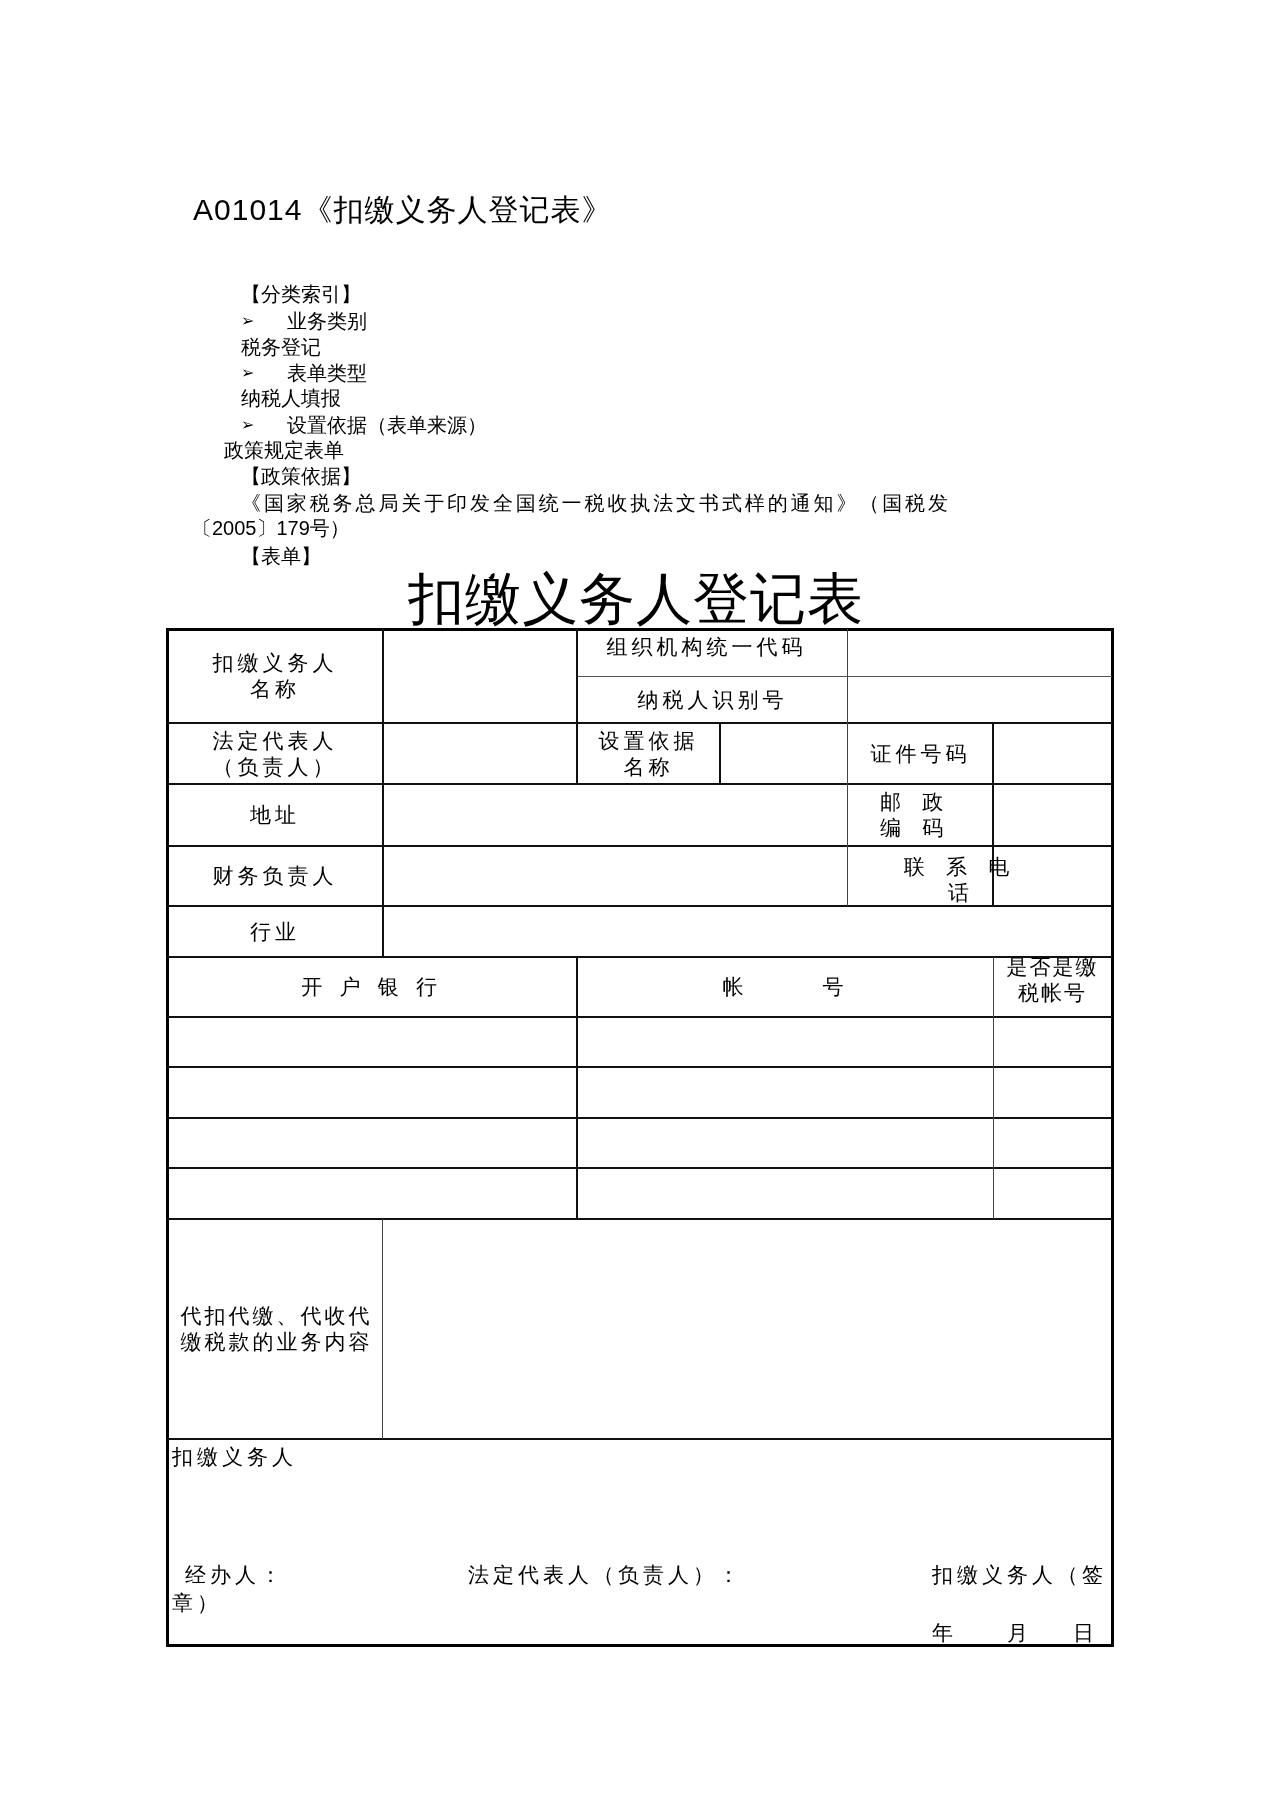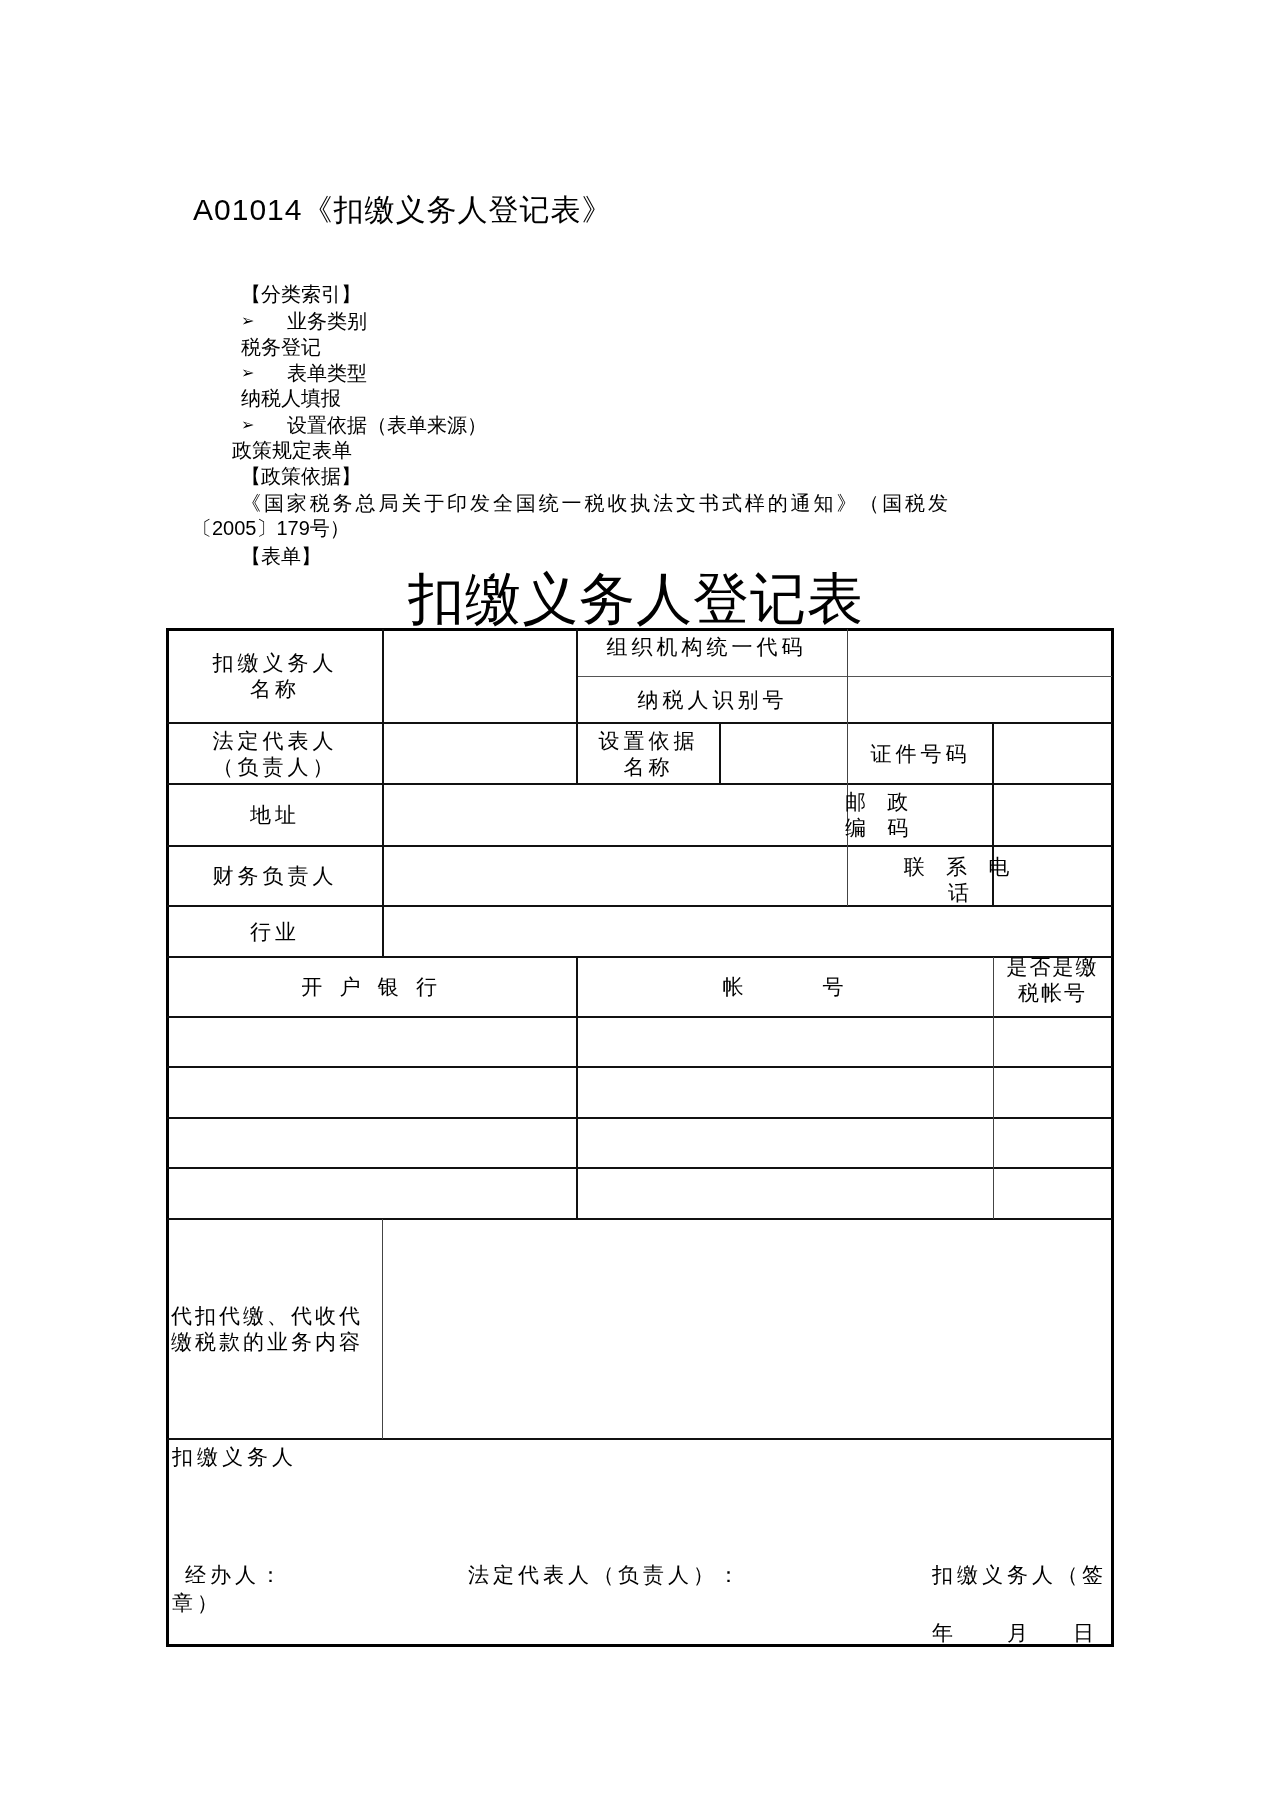--- a/index.html
+++ b/index.html
@@ -20,21 +20,21 @@
            border: 3px solid #000; box-sizing: border-box; }
   .hl { position: absolute; height: 2px; background: #111; }
   .hl.thin { height: 1px; background: #555; }
   .vl { position: absolute; width: 2px; background: #111; }
   .vl.thin { width: 1px; background: #444; }
 
   .cell { position: absolute; display: flex; flex-direction: column; align-items: center;
           justify-content: center; text-align: center;
           font-family: "Liberation Serif", "DejaVu Serif", serif; font-size: 21px;
           line-height: 26px; letter-spacing: 4px; box-sizing: border-box; }
-  .cell.left { align-items: flex-start; padding-left: 4px; letter-spacing: 3px; }
+  .cell.left { align-items: center; padding-left: 4px; letter-spacing: 3px; }
   .cell span { display: block; white-space: nowrap; }
   .wide-space { letter-spacing: 8px; }
 
   .sig { font-family: "Liberation Serif", "DejaVu Serif", serif; font-size: 21px;
          line-height: 26px; letter-spacing: 4px; }
 </style>
 </head>
 <body>
 
 <div class="abs serif code-title">A01014《扣缴义务人登记表》</div>
@@ -44,21 +44,21 @@
 <div class="abs sans idx bullet" style="left:241px;top:308px;line-height:26px">➢</div>
 <div class="abs sans idx" style="left:287px;top:308px">业务类别</div>
 <div class="abs sans idx" style="left:241px;top:334px">税务登记</div>
 
 <div class="abs sans idx bullet" style="left:241px;top:360px;line-height:26px">➢</div>
 <div class="abs sans idx" style="left:287px;top:360px">表单类型</div>
 <div class="abs sans idx" style="left:241px;top:385px">纳税人填报</div>
 
 <div class="abs sans idx bullet" style="left:241px;top:412px;line-height:26px">➢</div>
 <div class="abs sans idx" style="left:287px;top:412px">设置依据（表单来源）</div>
-<div class="abs sans idx" style="left:232px;top:437px">政策规定表单</div>
+<div class="abs sans idx" style="left:224px;top:437px">政策规定表单</div>
 
 <div class="abs sans idx" style="left:241px;top:463px">【政策依据】</div>
 <div class="abs sans idx policy-line1">《国家税务总局关于印发全国统一税收执法文书式样的通知》（国税发</div>
 <div class="abs sans idx" style="left:192px;top:515px">〔2005〕179号）</div>
 
 <div class="abs sans idx" style="left:241px;top:543px">【表单】</div>
 
 <div class="abs serif big-title">扣缴义务人登记表</div>
 
 <div class="frame"></div>
@@ -107,21 +107,21 @@
   <span>设置依据</span>
   <span>名称</span>
 </div>
 <div class="cell" style="left:720px;top:723px;width:128px;height:61px"></div>
 
 <div class="cell" style="left:848px;top:723px;width:145px;height:61px">证件号码</div>
 <div class="cell" style="left:993px;top:723px;width:119px;height:61px"></div>
 
 <div class="cell" style="left:167px;top:784px;width:216px;height:62px">地址</div>
 <div class="cell" style="left:383px;top:784px;width:465px;height:62px"></div>
-<div class="cell" style="left:808px;top:784px;width:145px;height:62px">
+<div class="cell" style="left:843px;top:784px;width:145px;height:62px">
   <span class="wide-space">邮 政</span>
   <span class="wide-space">编 码</span>
 </div>
 <div class="cell" style="left:993px;top:784px;width:119px;height:62px"></div>
 
 <div class="cell" style="left:167px;top:846px;width:216px;height:60px">财务负责人</div>
 <div class="cell" style="left:383px;top:846px;width:465px;height:60px"></div>
 <div class="cell" style="left:888px;top:846px;width:145px;height:68px">
   <span class="wide-space">联 系 电</span>
   <span>话</span>

